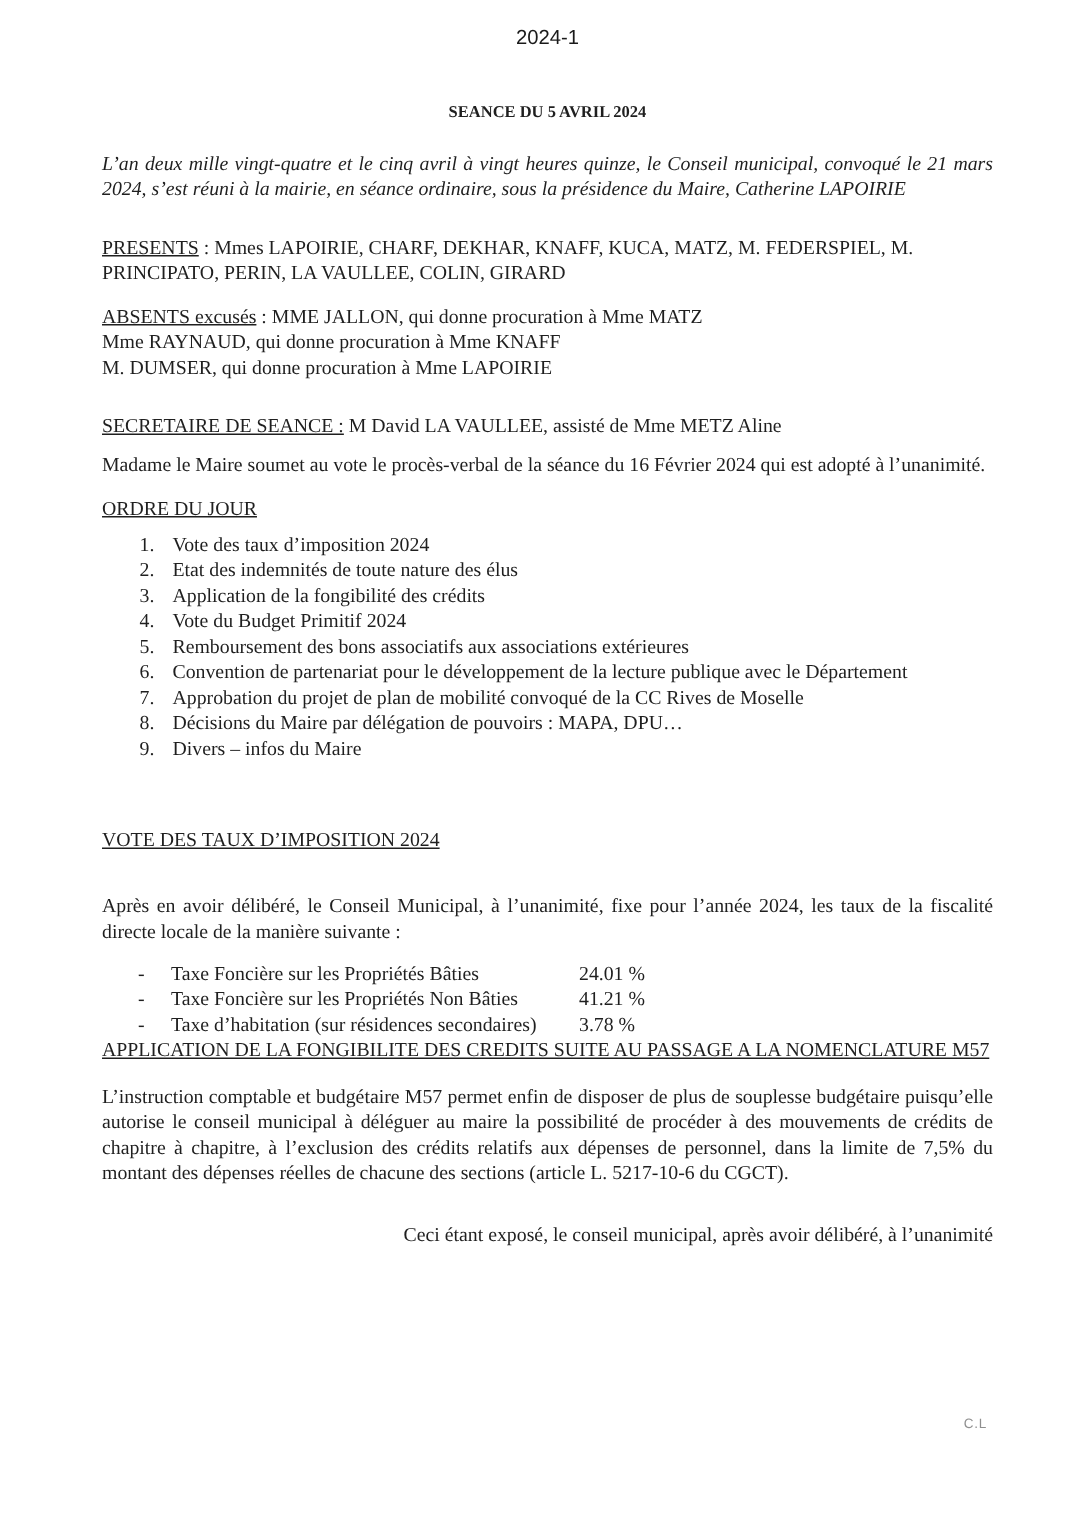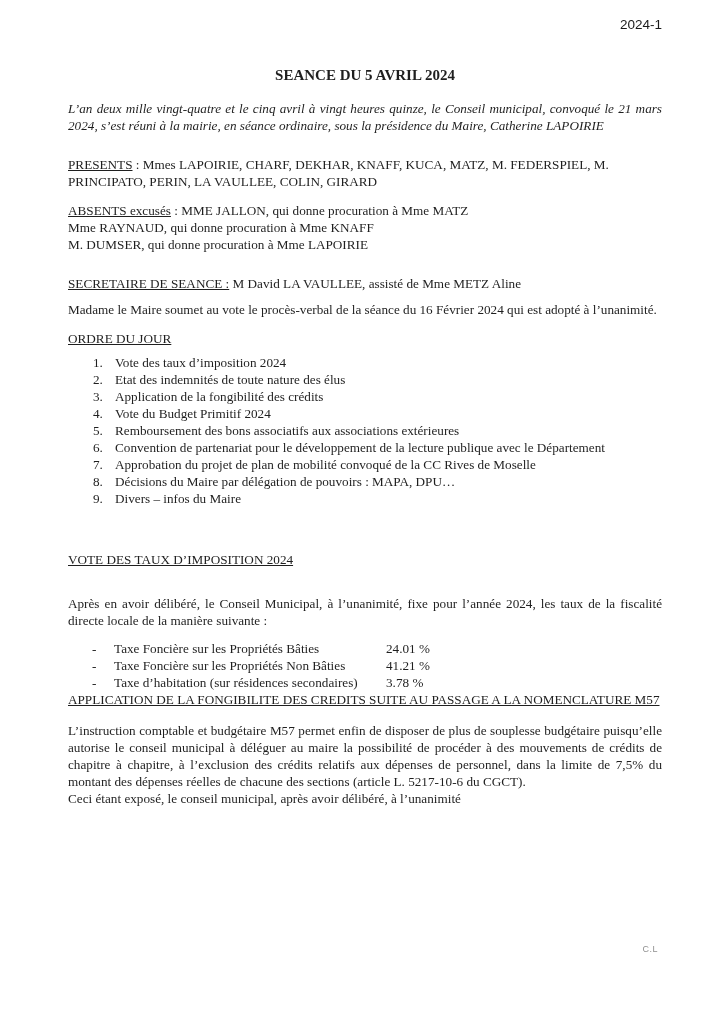--- a/index.html
+++ b/index.html
@@ -14,30 +14,30 @@
     padding: 16px 62px 0 68px;
     font-family: "Liberation Serif", "DejaVu Serif", serif;
     font-size: 13.2px;
     line-height: 17px;
     color: #1f1f1f;
     overflow: hidden;
   }
   p { margin: 0; }
   .u { text-decoration: underline; }
   .page-number {
-    text-align: right;
+    text-align: center;
     font-family: "Liberation Sans", "DejaVu Sans", sans-serif;
     font-size: 13.5px;
     line-height: 17px;
     color: #1a1a1a;
   }
   .doc-title {
     margin: 33px 0 0 0;
     text-align: center;
-    font-size: 15px;
+    font-size: 11px;
     font-weight: bold;
     line-height: 18px;
   }
   .intro {
     margin-top: 16px;
     font-style: italic;
     text-align: justify;
   }
   .presents   { margin-top: 22px; }
   .absents    { margin-top: 12px; }
@@ -52,21 +52,21 @@
   .vote-para  { margin-top: 27px; text-align: justify; }
   .rates      { margin-top: 11px; }
   .rate-row   { display: flex; padding-left: 24px; }
   .rate-dash  { flex: none; width: 22px; }
   .rate-label { flex: none; width: 272px; }
   .rate-value { flex: none; }
   .coefficient { margin-top: 10px; }
   .fongi-heading { }
   .fongi-p1   { margin-top: 14px; text-align: justify; }
   .fongi-p2   { margin-top: 9px; text-align: justify; }
-  .fongi-p3   { margin-top: 0; }
+  .fongi-p3   { margin-top: 24px; text-align: right; }
   .footer-initials {
     position: absolute;
     top: 944px;
     right: 66px;
     font-family: "Liberation Sans", "DejaVu Sans", sans-serif;
     font-size: 9px;
     line-height: 11px;
     color: #8f8f8f;
     letter-spacing: 0.5px;
   }

